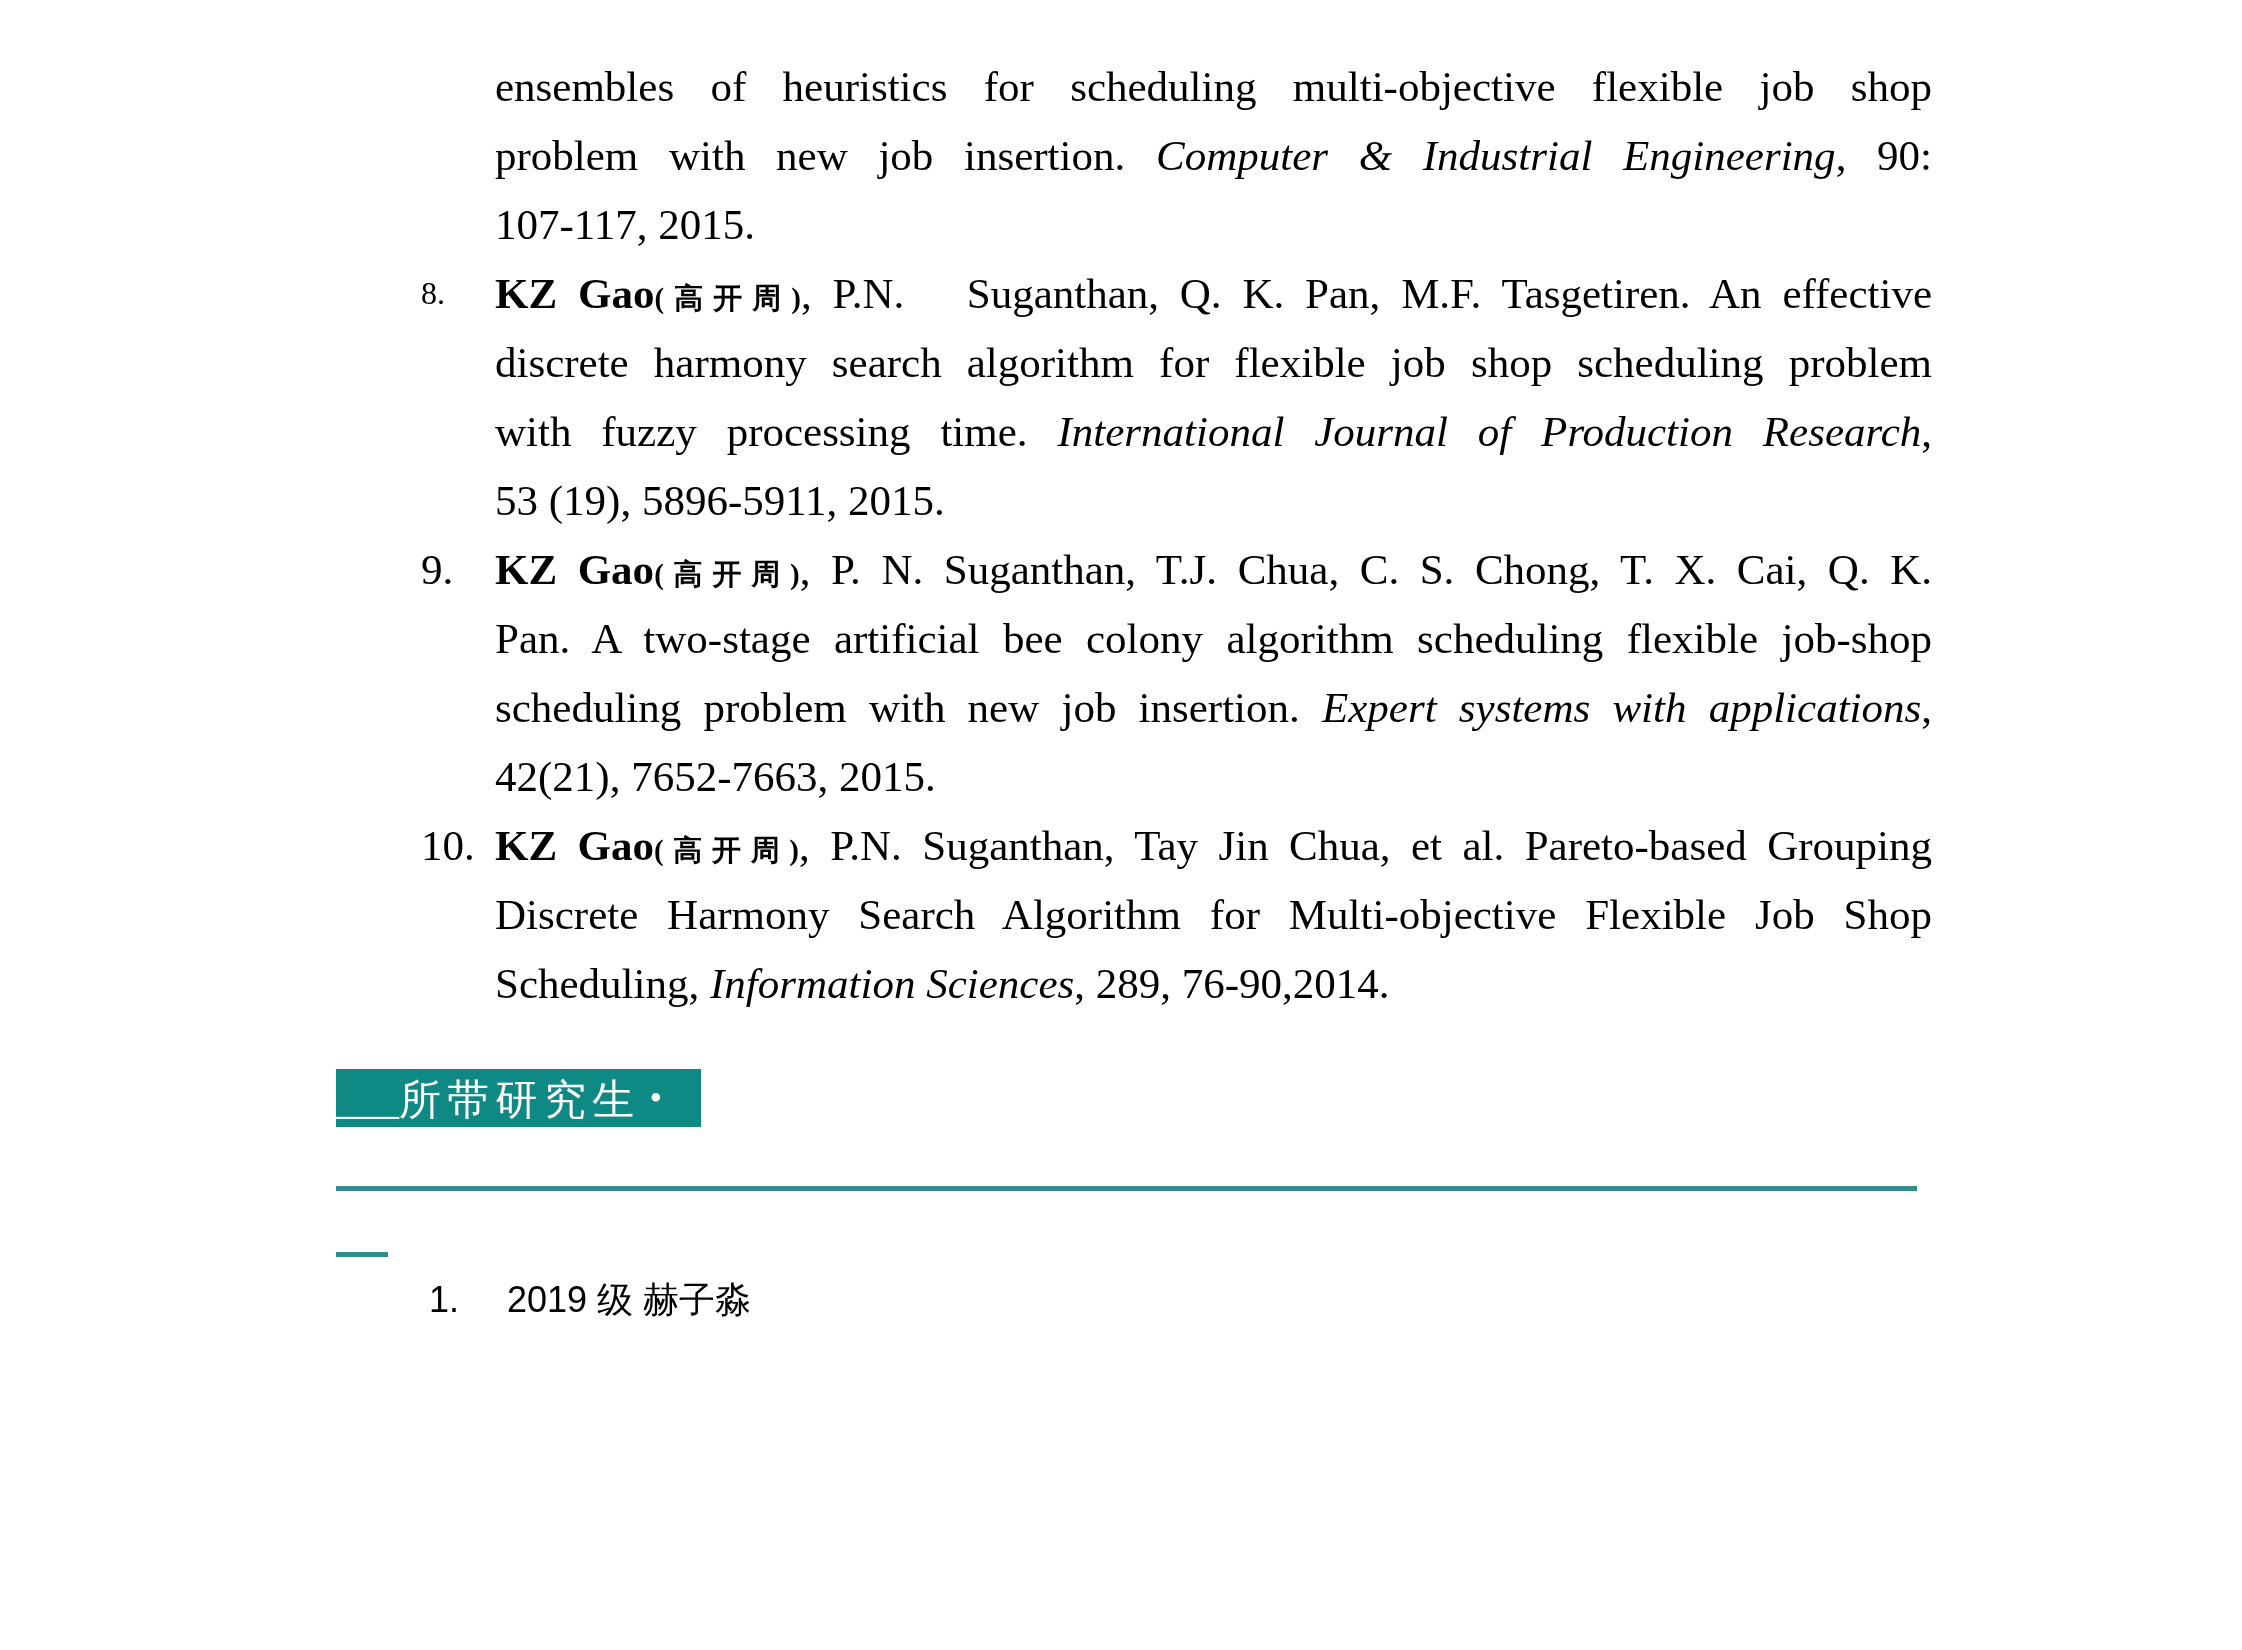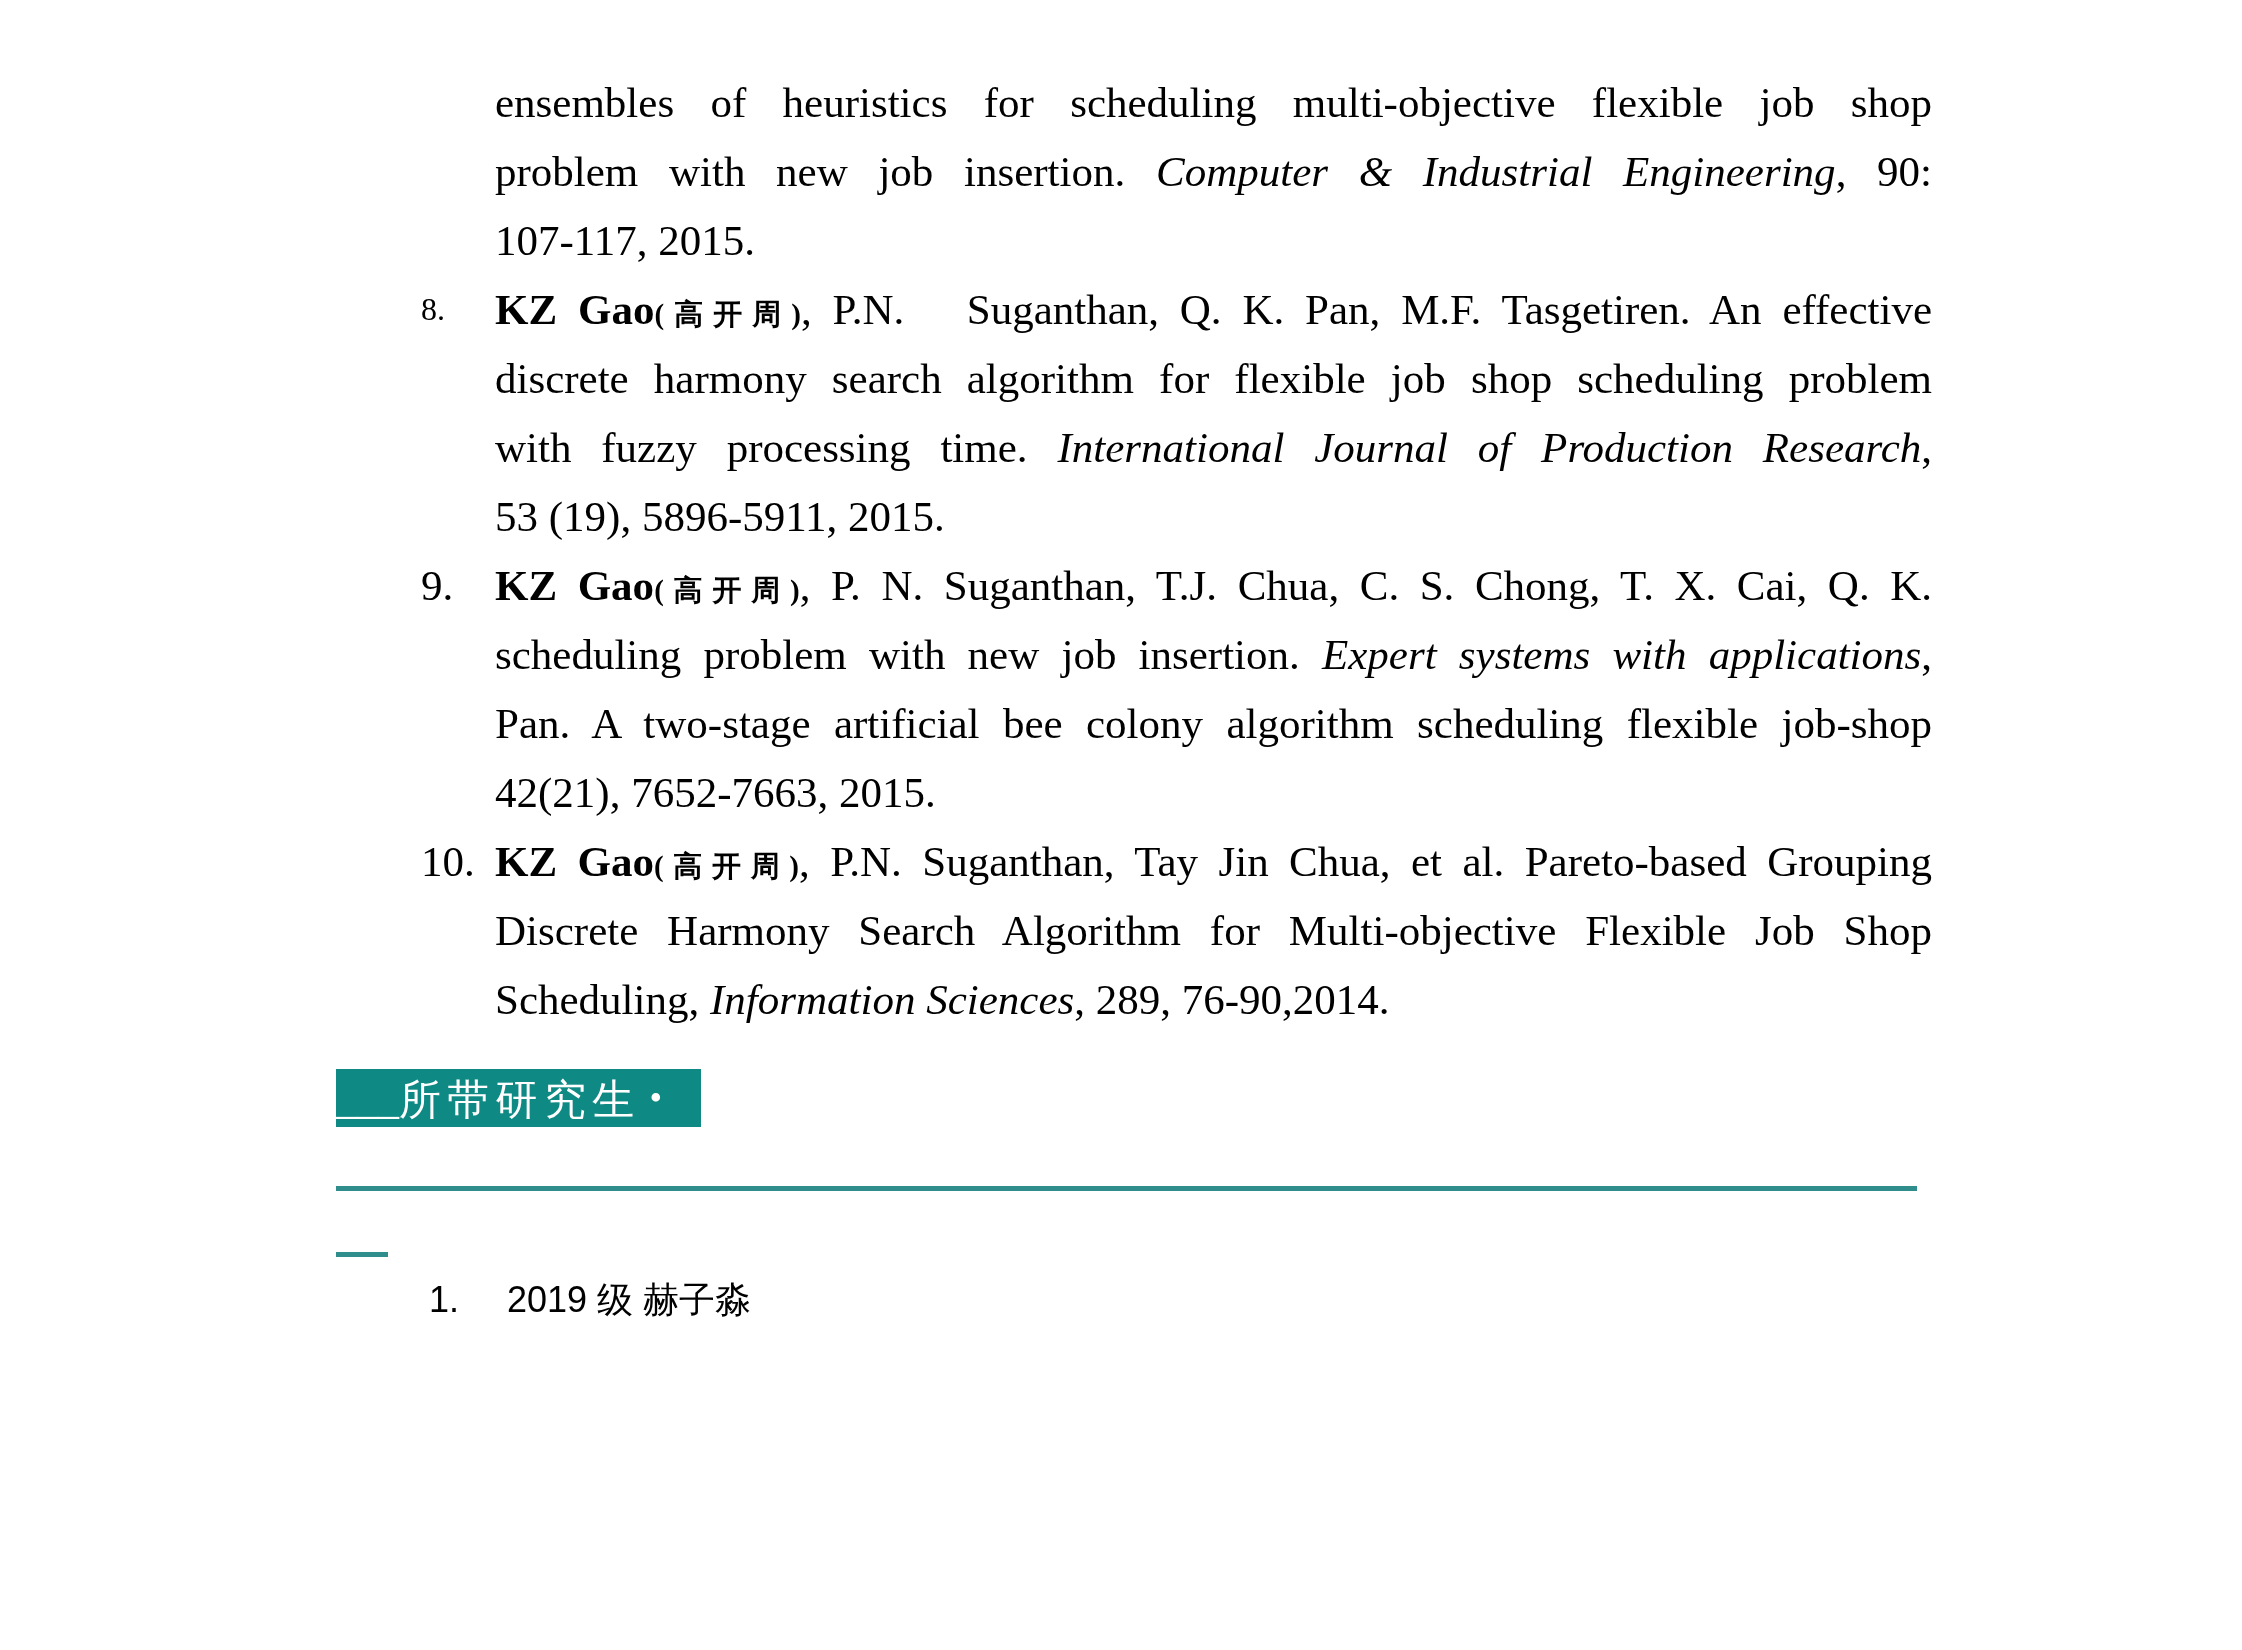--- a/index.html
+++ b/index.html
@@ -13,21 +13,21 @@
     width: 2243px;
     height: 1651px;
     background: #ffffff;
     overflow: hidden;
   }
 
   
   .refs {
     position: absolute;
     left: 421px;
-    top: 68px;
+    top: 52px;
     width: 1511px;
   }
   .ref-item { display: flex; }
   .ref-num {
     flex: 0 0 74px;
     width: 74px;
     font-size: 43px;
     line-height: 69px;
     text-align: left;
     white-space: nowrap;
@@ -118,22 +118,22 @@
           <div class="ref-line"><span class="seg-bold">KZ Gao</span><span class="seg-bold-cjk">(高开周)</span><span class="seg-normal">, P.N.&nbsp;&nbsp; Suganthan, Q. K. Pan, M.F. Tasgetiren. An effective</span></div>
           <div class="ref-line"><span class="seg-normal">discrete harmony search algorithm for flexible job shop scheduling problem</span></div>
           <div class="ref-line"><span class="seg-normal">with fuzzy processing time. </span><span class="seg-italic">International Journal of Production Research</span><span class="seg-normal">,</span></div>
           <div class="ref-line last"><span class="seg-normal">53 (19), 5896-5911, 2015.</span></div>
         </div>
       </div>
       <div class="ref-item">
         <div class="ref-num">9.</div>
         <div class="ref-lines">
           <div class="ref-line"><span class="seg-bold">KZ Gao</span><span class="seg-bold-cjk">(高开周)</span><span class="seg-normal">, P. N. Suganthan, T.J. Chua, C. S. Chong, T. X. Cai, Q. K.</span></div>
+          <div class="ref-line"><span class="seg-normal">Pan. A two-stage artificial bee colony algorithm scheduling flexible job-shop</span></div>
           <div class="ref-line"><span class="seg-normal">scheduling problem with new job insertion. </span><span class="seg-italic">Expert systems with applications</span><span class="seg-normal">,</span></div>
-          <div class="ref-line"><span class="seg-normal">Pan. A two-stage artificial bee colony algorithm scheduling flexible job-shop</span></div>
           <div class="ref-line last"><span class="seg-normal">42(21), 7652-7663, 2015.</span></div>
         </div>
       </div>
       <div class="ref-item">
         <div class="ref-num">10.</div>
         <div class="ref-lines">
           <div class="ref-line"><span class="seg-bold">KZ Gao</span><span class="seg-bold-cjk">(高开周)</span><span class="seg-normal">, P.N. Suganthan, Tay Jin Chua, et al. Pareto-based Grouping</span></div>
           <div class="ref-line"><span class="seg-normal">Discrete Harmony Search Algorithm for Multi-objective Flexible Job Shop</span></div>
           <div class="ref-line last"><span class="seg-normal">Scheduling, </span><span class="seg-italic">Information Sciences</span><span class="seg-normal">, 289, 76-90,2014.</span></div>
         </div>

